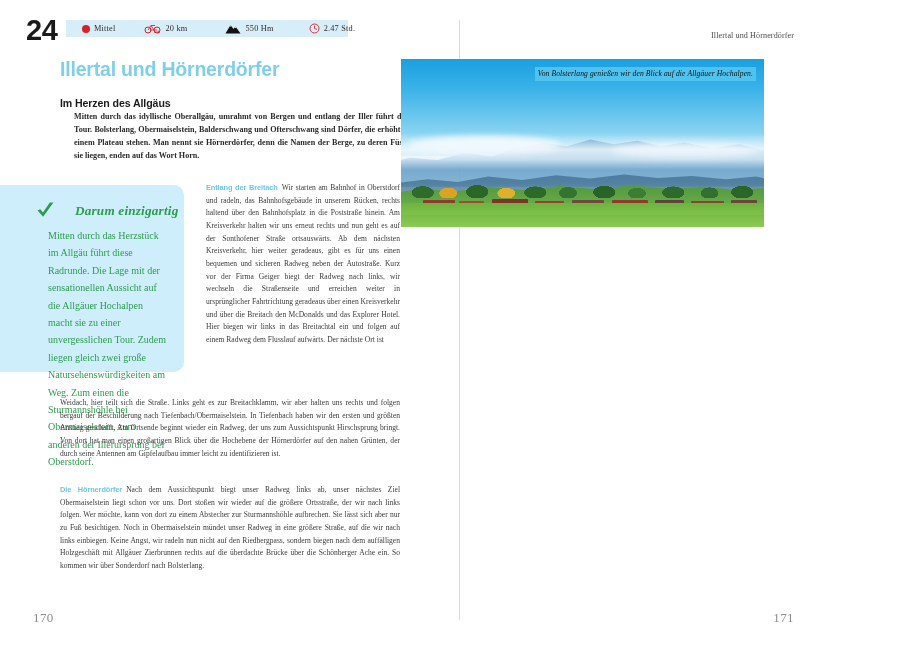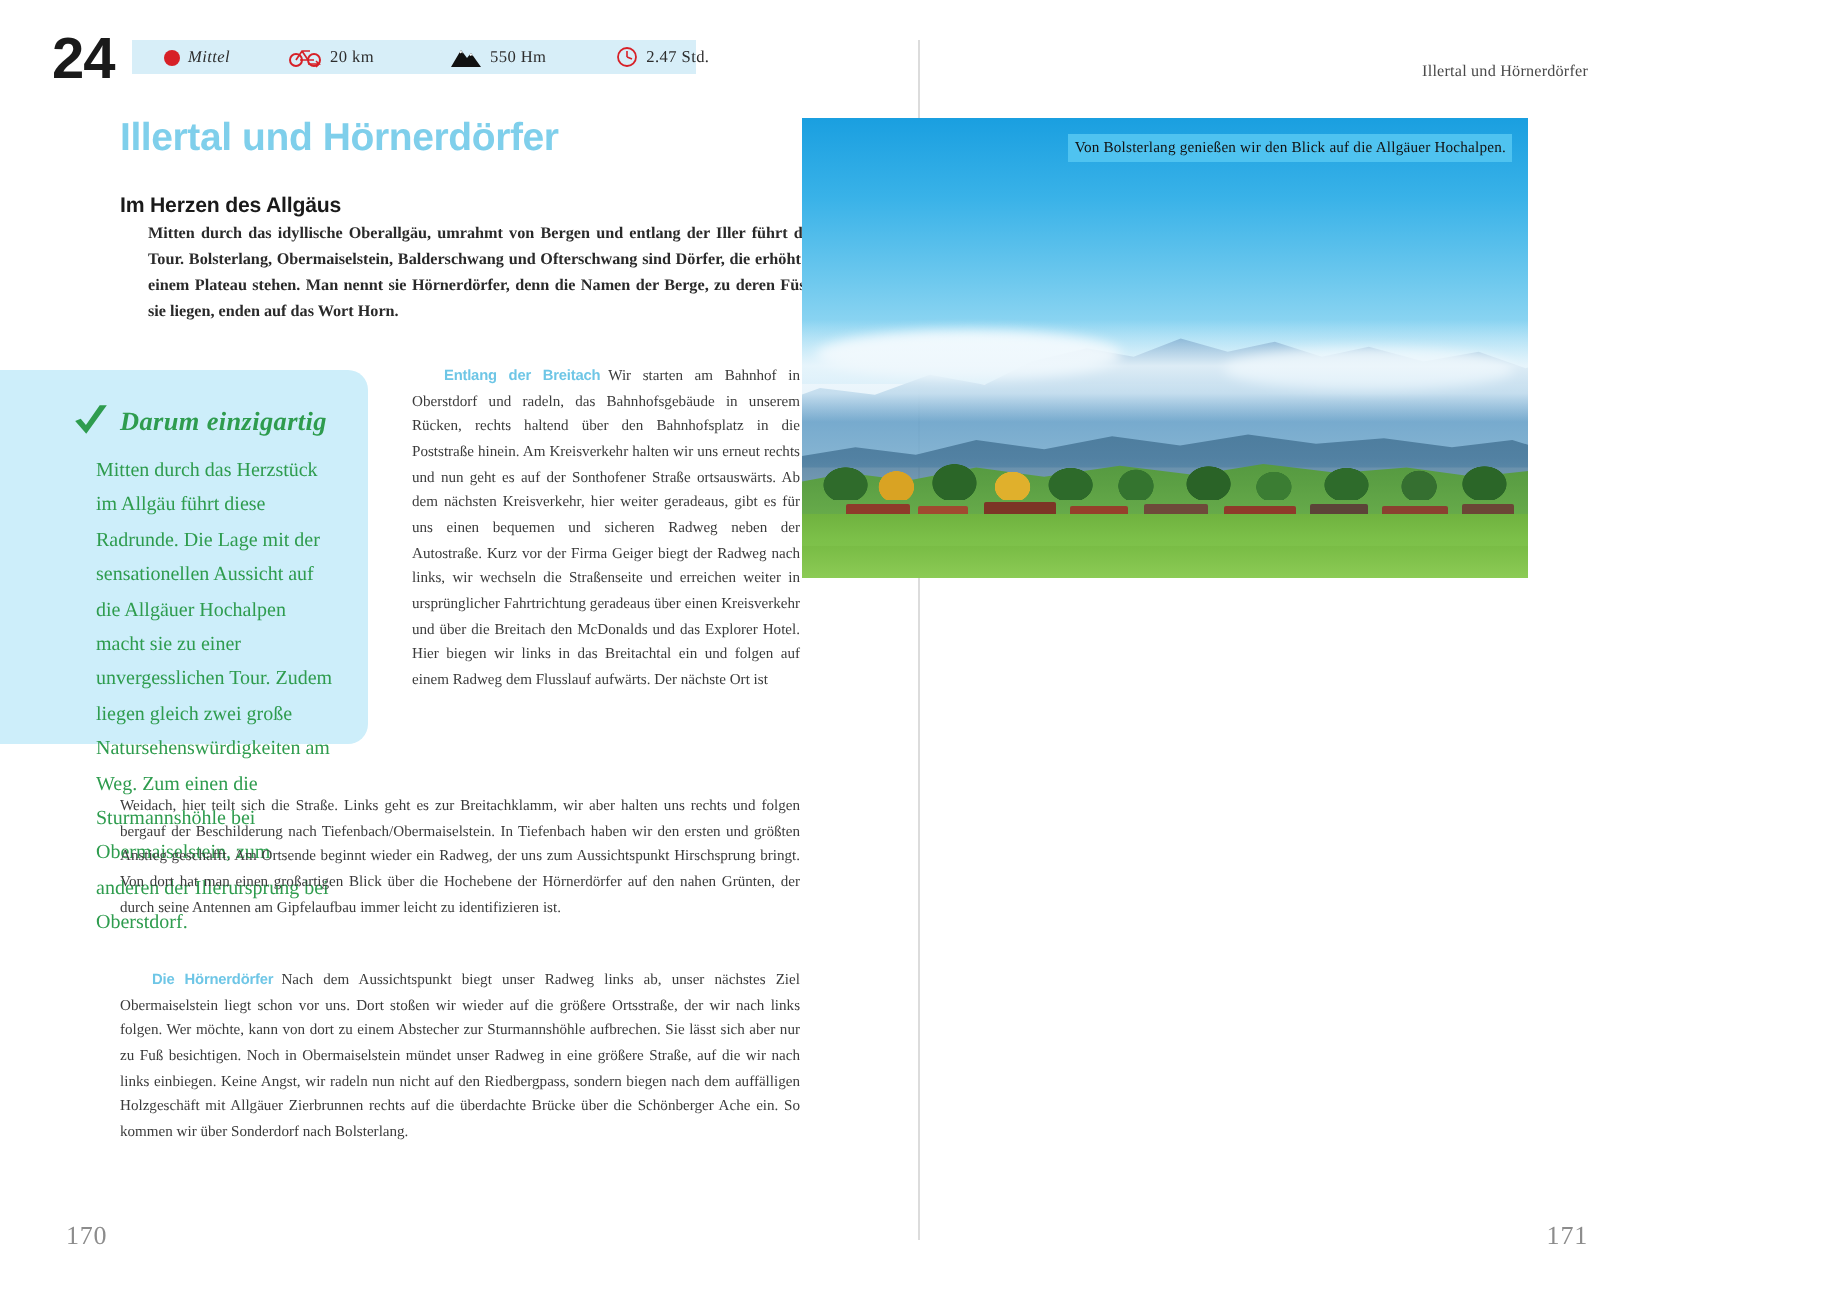--- a/index.html
+++ b/index.html
@@ -60,21 +60,21 @@
     align-items: center;
   }
   .fact {
     display: flex;
     align-items: center;
     font-family: "Liberation Serif", serif;
     font-size: 8.3px;
     color: #2d2d2d;
     white-space: nowrap;
   }
-  .fact-1 { margin-left: 16px; font-style: italic; }
+  .fact-1 { margin-left: 16px; }
   .fact-2 { margin-left: 29px; }
   .fact-3 { margin-left: 38px; }
   .fact-4 { margin-left: 35px; }
   .fact-label { margin-left: 4px; letter-spacing: 0.2px; }
 
   .ic { display:inline-block; line-height:0; }
   .dot-icon {
     width: 8px; height: 8px; border-radius: 50%;
     background: #d72027;
   }
@@ -154,21 +154,20 @@
     color: #3b3b3b;
   }
 
   .run-in {
     font-family: "Liberation Sans", sans-serif;
     font-weight: bold;
     font-size: 7.4px;
     color: #6ec6e6;
     letter-spacing: -0.1px;
     padding-right: 4px;
-    margin-left: 16px;
   }
 
   
   .unique-box {
     position: absolute;
     left: -14px;
     top: 185px;
     width: 198px;
     height: 187px;
     background: #cdeefa;
@@ -182,21 +181,21 @@
     margin-bottom: 7px;
     margin-left: -12px;
   }
   .check-icon { width: 19px; height: 19px; flex: 0 0 auto; }
   .unique-title {
     font-family: "Liberation Serif", serif;
     font-style: italic;
     font-weight: bold;
     font-size: 13.2px;
     color: #2e9c4e;
-    margin-left: 5px;
+    margin-left: 20px;
     letter-spacing: 0.2px;
     white-space: nowrap;
   }
   .unique-body {
     font-family: "Liberation Serif", serif;
     font-size: 10px;
     line-height: 1.74;
     color: #2e9c4e;
   }
 
@@ -219,22 +218,23 @@
     font-size: 8.1px;
     color: #4a4a4a;
     letter-spacing: 0.1px;
   }
 
   .photo-wrap {
     position: absolute;
     left: 33px;
     top: 59px;
     width: 363px;
-    height: 230px;
+    height: 168px;
     overflow: hidden;
+    font-style: italic;
   }
   .photo { position: absolute; inset: 0; }
 
   .sky {
     position: absolute; left:0; right:0; top:0; height: 58%;
     background: linear-gradient(#1a9fe0 0%, #39b2e8 30%, #6fc9ee 62%, #9fdcf4 88%, #bfe7f7 100%);
   }
   .mtn-far {
     position: absolute; left: -4%; right: -4%; top: 40%; height: 36%;
     background: linear-gradient(#4f8fc0 0%, #5f9bc6 55%, #7fb0cf 100%);

